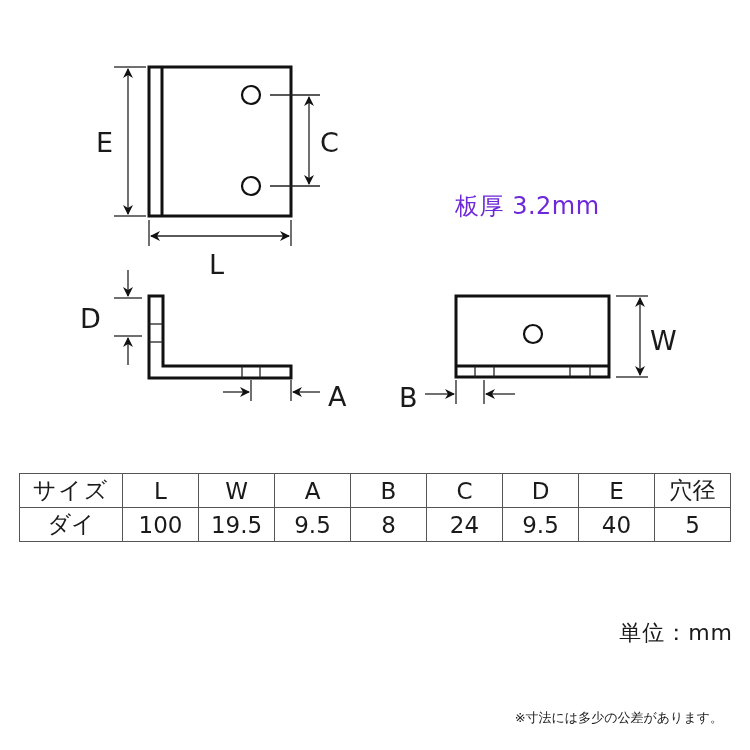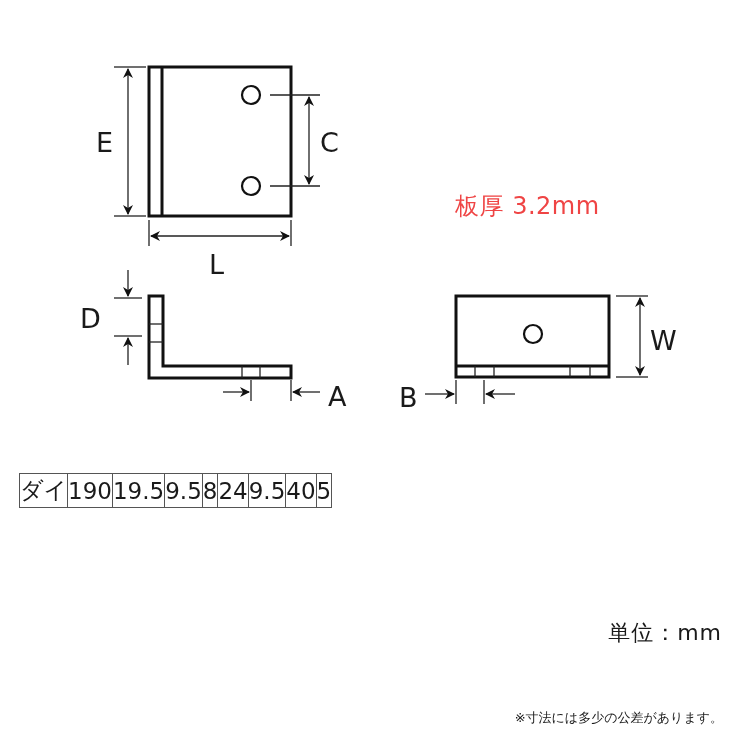--- a/index.html
+++ b/index.html
@@ -5,29 +5,29 @@
   html, body { margin: 0; padding: 0; background: #ffffff; }
   body { width: 750px; height: 750px; position: relative; overflow: hidden;
          font-family: "DejaVu Sans", "Liberation Sans", sans-serif; color: #1a1a1a; }
   #drawing { position: absolute; left: 0; top: 0; width: 750px; height: 460px; }
   .lbl { font-family: "DejaVu Sans", sans-serif; font-size: 27px; fill: #1a1a1a; }
   .thick { stroke: #111; stroke-width: 3; fill: none; }
   .thin { stroke: #222; stroke-width: 1.3; fill: none; }
   .hole { stroke: #111; stroke-width: 2.2; fill: #fff; }
   .arrowhead { fill: #111; }
 
-  .thickness { position: absolute; left: 455px; top: 190px; font-size: 24px; letter-spacing: 0.5px; color: #ef4444; text-align: right; }
+  .thickness { position: absolute; left: 455px; top: 190px; font-size: 24px; letter-spacing: 0.5px; color: #6d28d9; text-align: right; }
 
   table.spec { position: absolute; left: 19px; top: 473px; border-collapse: collapse;
                font-size: 23px; color: #1a1a1a; }
   table.spec td, table.spec th { border: 1.5px solid #555; height: 33px; padding: 0;
                text-align: center; font-weight: normal; }
   .c0 { width: 102px; letter-spacing: 2px; }
   .cn { width: 75px; }
-  .unit { position: absolute; right: 28px; top: 618px; font-size: 22px; color: #1a1a1a; letter-spacing: 1px; margin-left: 27px; }
+  .unit { position: absolute; right: 17px; top: 618px; font-size: 22px; color: #1a1a1a; letter-spacing: 1px; margin-left: 27px; }
   .note { position: absolute; right: 27px; top: 709px; font-size: 13px; color: #1a1a1a; text-align: center; }
 </style>
 </head>
 <body>
 
 <svg id="drawing" viewBox="0 0 750 460" xmlns="http://www.w3.org/2000/svg">
   <defs>
     <marker id="ah" markerWidth="10" markerHeight="10" refX="9" refY="5" orient="auto" markerUnits="userSpaceOnUse">
       <path d="M0,0 L10,5 L0,10 L3,5 Z" class="arrowhead"></path>
     </marker>
@@ -112,23 +112,34 @@
       <line x1="515" y1="394" x2="486" y2="394" class="thin" marker-end="url(#ah)"></line>
       <text x="399" y="407" class="lbl">B</text>
     </g>
   </g>
 </svg>
 
 <div class="thickness">板厚 3.2mm</div>
 
 <table class="spec">
   <tbody>
+      <tr>
+    <th class="c0">サイズ</th>
+    <th class="cn">L</th>
+    <th class="cn">W</th>
+    <th class="cn">A</th>
+    <th class="cn">B</th>
+    <th class="cn">C</th>
+    <th class="cn">D</th>
+    <th class="cn">E</th>
+    <th class="cn">穴径</th>
+  </tr>
   <tr>
     <td>ダイ</td>
-    <td>190</td>
+    <td>100</td>
     <td>19.5</td>
     <td>9.5</td>
     <td>8</td>
     <td>24</td>
     <td>9.5</td>
     <td>40</td>
     <td>5</td>
   </tr>
 </tbody>
   </table>

